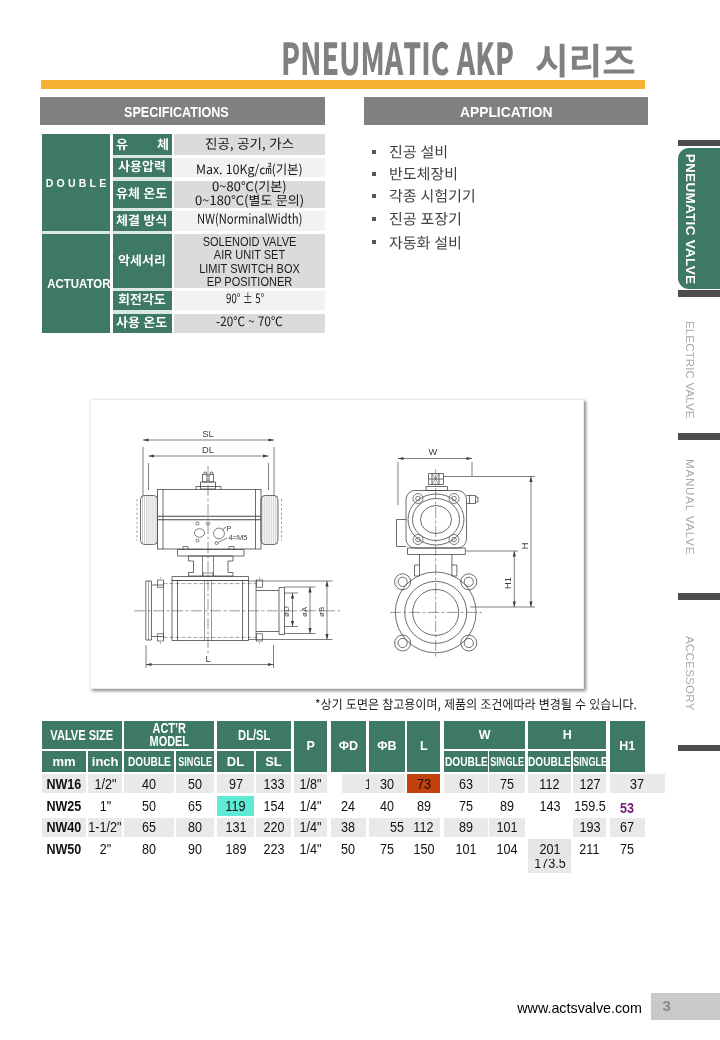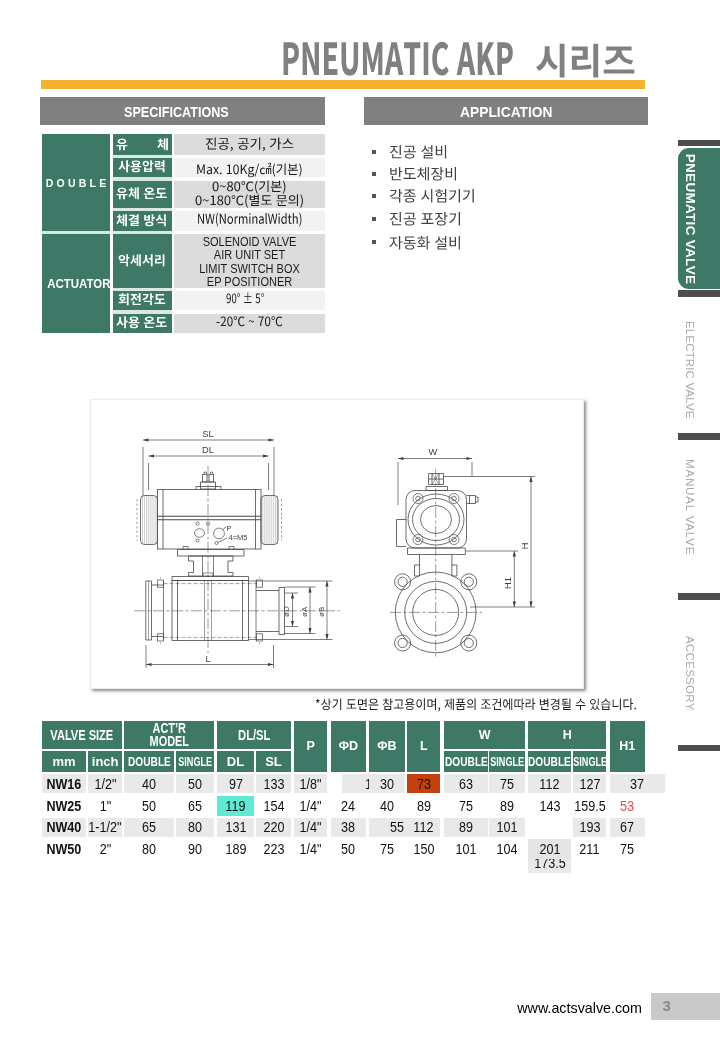--- a/index.html
+++ b/index.html
@@ -475,21 +475,21 @@
       </div>
       <div class="cell" style="left:489.4px;top:796.2px;width:35.60000000000002px;height:19.399999999999977px;background:#fff;font-size:14.3px;font-weight:normal;color:#111;white-space:nowrap;">
         <span style="display:inline-block;transform:scaleX(.88);">89</span>
       </div>
       <div class="cell" style="left:528.1px;top:796.2px;width:43.19999999999993px;height:19.399999999999977px;background:#fff;font-size:14.3px;font-weight:normal;color:#111;white-space:nowrap;">
         <span style="display:inline-block;transform:scaleX(.88);">143</span>
       </div>
       <div class="cell" style="left:573.3px;top:796.2px;width:33.10000000000002px;height:19.399999999999977px;background:#fff;font-size:14.3px;font-weight:normal;color:#111;white-space:nowrap;">
         <span style="display:inline-block;transform:scaleX(.88);">159.5</span>
       </div>
-      <div class="cell" style="left:609.6px;top:796.2px;width:35.5px;height:19.399999999999977px;background:#fff;font-size:14.3px;font-weight:normal;color:#ef4444;white-space:nowrap;">
+      <div class="cell" style="left:609.6px;top:796.2px;width:35.5px;height:19.399999999999977px;background:#fff;font-size:14.3px;font-weight:bold;color:#701a75;white-space:nowrap;align-items:flex-end;">
         <span style="display:inline-block;transform:scaleX(.88);">53</span>
       </div>
       <div class="cell" style="left:42.3px;top:817.8px;width:43.60000000000001px;height:19.40000000000009px;background:#E9E9E9;font-size:14.3px;font-weight:bold;color:#111;white-space:nowrap;">
         <span style="display:inline-block;transform:scaleX(.88);">NW40</span>
       </div>
       <div class="cell" style="left:88.2px;top:817.8px;width:34.0px;height:19.40000000000009px;background:#E9E9E9;font-size:14.3px;font-weight:normal;color:#111;white-space:nowrap;">
         <span style="display:inline-block;transform:scaleX(.88);">1-1/2"</span>
       </div>
       <div class="cell" style="left:124.4px;top:817.8px;width:49.400000000000006px;height:19.40000000000009px;background:#E9E9E9;font-size:14.3px;font-weight:normal;color:#111;white-space:nowrap;">
         <span style="display:inline-block;transform:scaleX(.88);">65</span>

